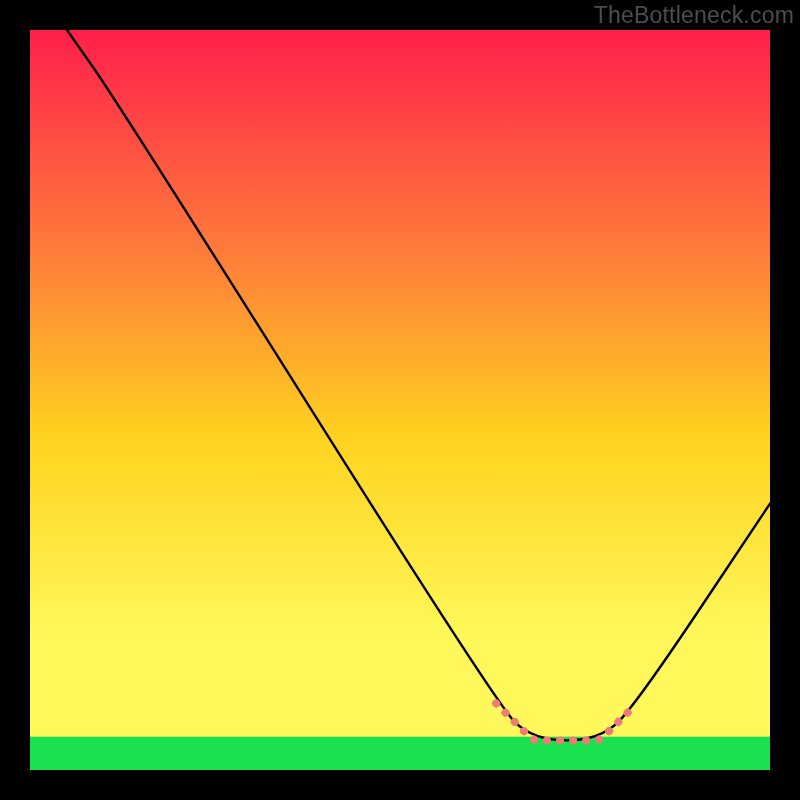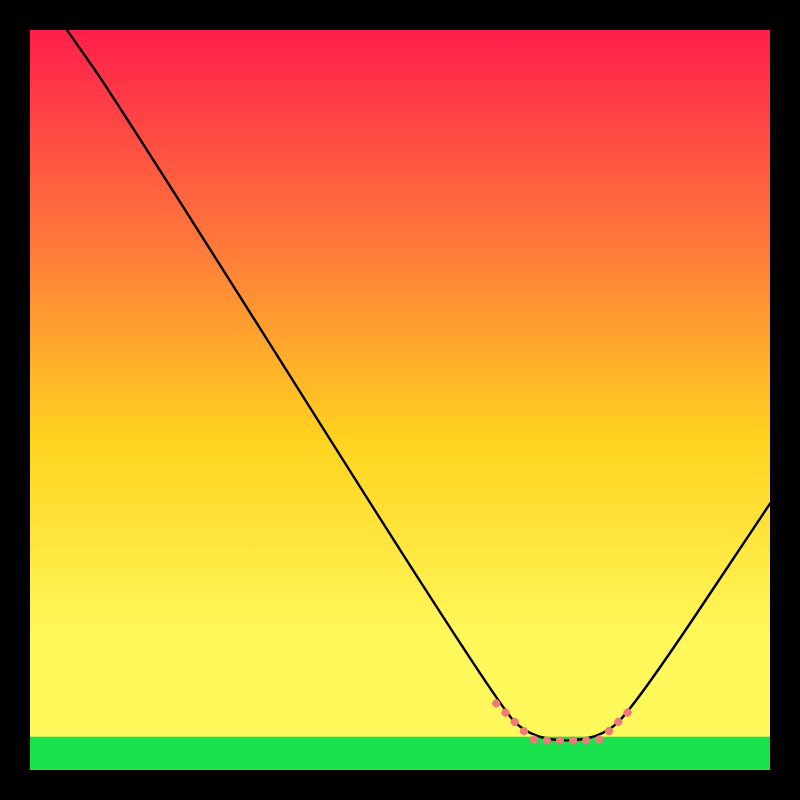--- a/index.html
+++ b/index.html
@@ -37,20 +37,21 @@
   svg {
     display: block;
     width: 740px;
     height: 740px;
   }
 </style>
 </head>
 <body>
 
 <div class="frame">
+  <div class="watermark">TheBottleneck.com</div>
 
   <div class="plot-wrap">
     <svg viewBox="0 0 740 740">
       <defs>
         <linearGradient id="bg-grad" x1="0" y1="0" x2="0" y2="1">
           <stop id="g0" offset="0%" stop-color="#ff1f4b"></stop>
           <stop id="g1" offset="30%" stop-color="#ff7c3a"></stop>
           <stop id="g2" offset="55%" stop-color="#ffd21f"></stop>
           <stop id="g3" offset="82%" stop-color="#fff85a"></stop>
           <stop id="g4" offset="100%" stop-color="#fff85a"></stop>

